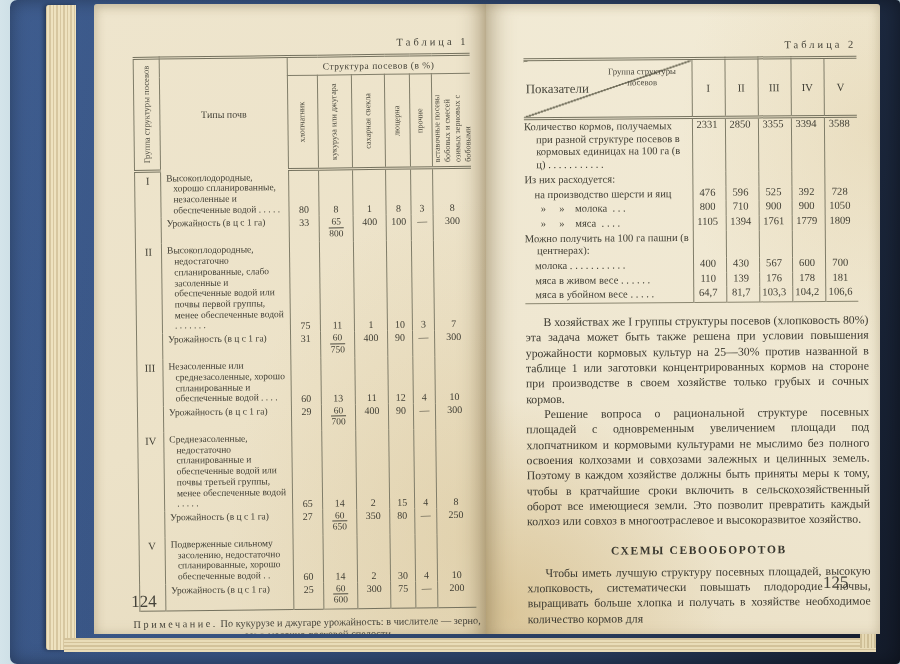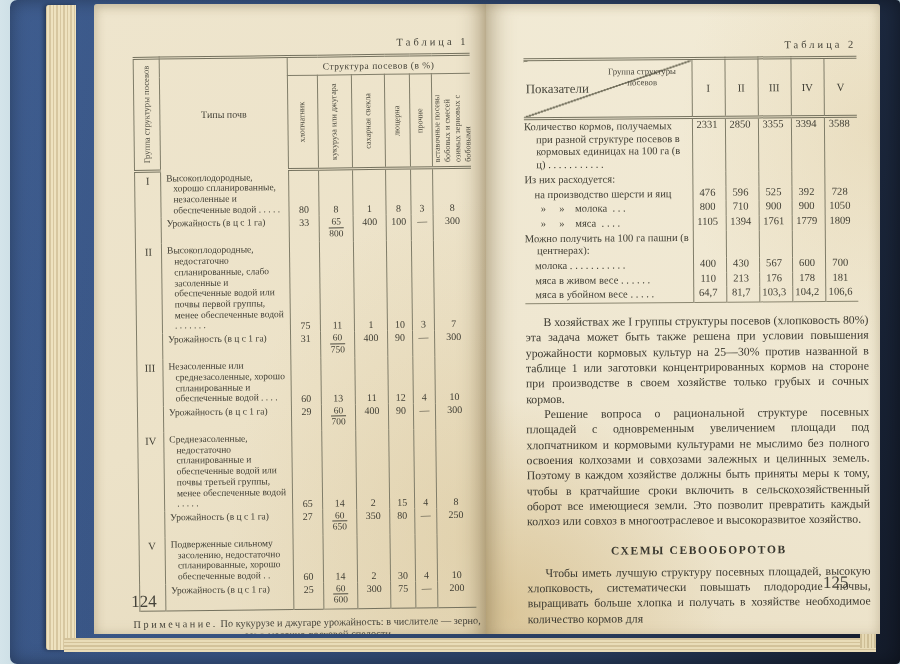--- a/index.html
+++ b/index.html
@@ -337,21 +337,21 @@
               <td class="rlab ind1">молока . . . . . . . . . . .</td>
               <td class="num">400</td>
               <td class="num">430</td>
               <td class="num">567</td>
               <td class="num">600</td>
               <td class="num">700</td>
             </tr>
             <tr>
               <td class="rlab ind1">мяса в живом весе . . . . . .</td>
               <td class="num">110</td>
-              <td class="num">213</td>
+              <td class="num">139</td>
               <td class="num">176</td>
               <td class="num">178</td>
               <td class="num">181</td>
             </tr>
             <tr>
               <td class="rlab ind1">мяса в убойном весе . . . . .</td>
               <td class="num">64,7</td>
               <td class="num">81,7</td>
               <td class="num">103,3</td>
               <td class="num">104,2</td>

